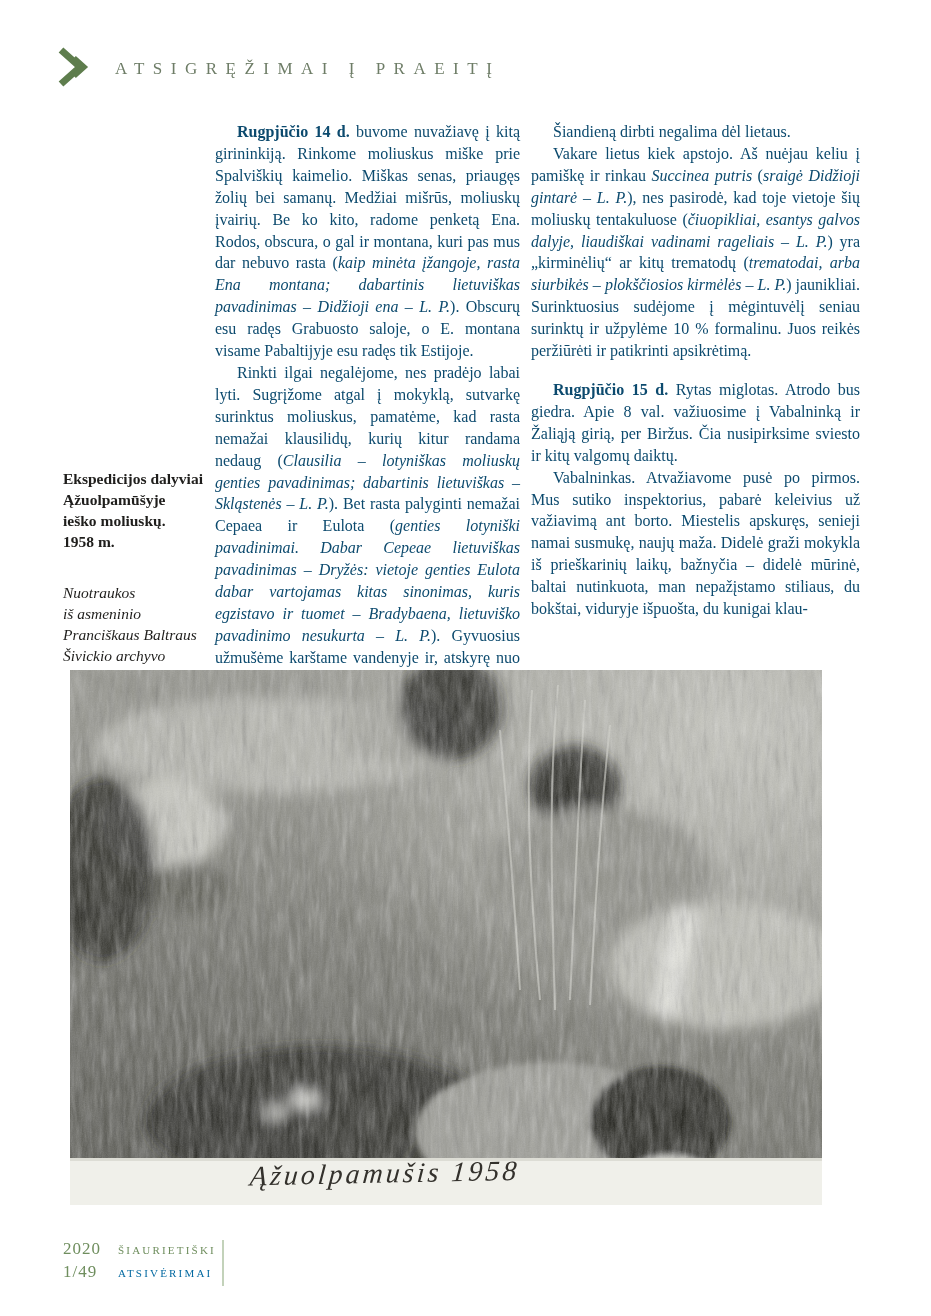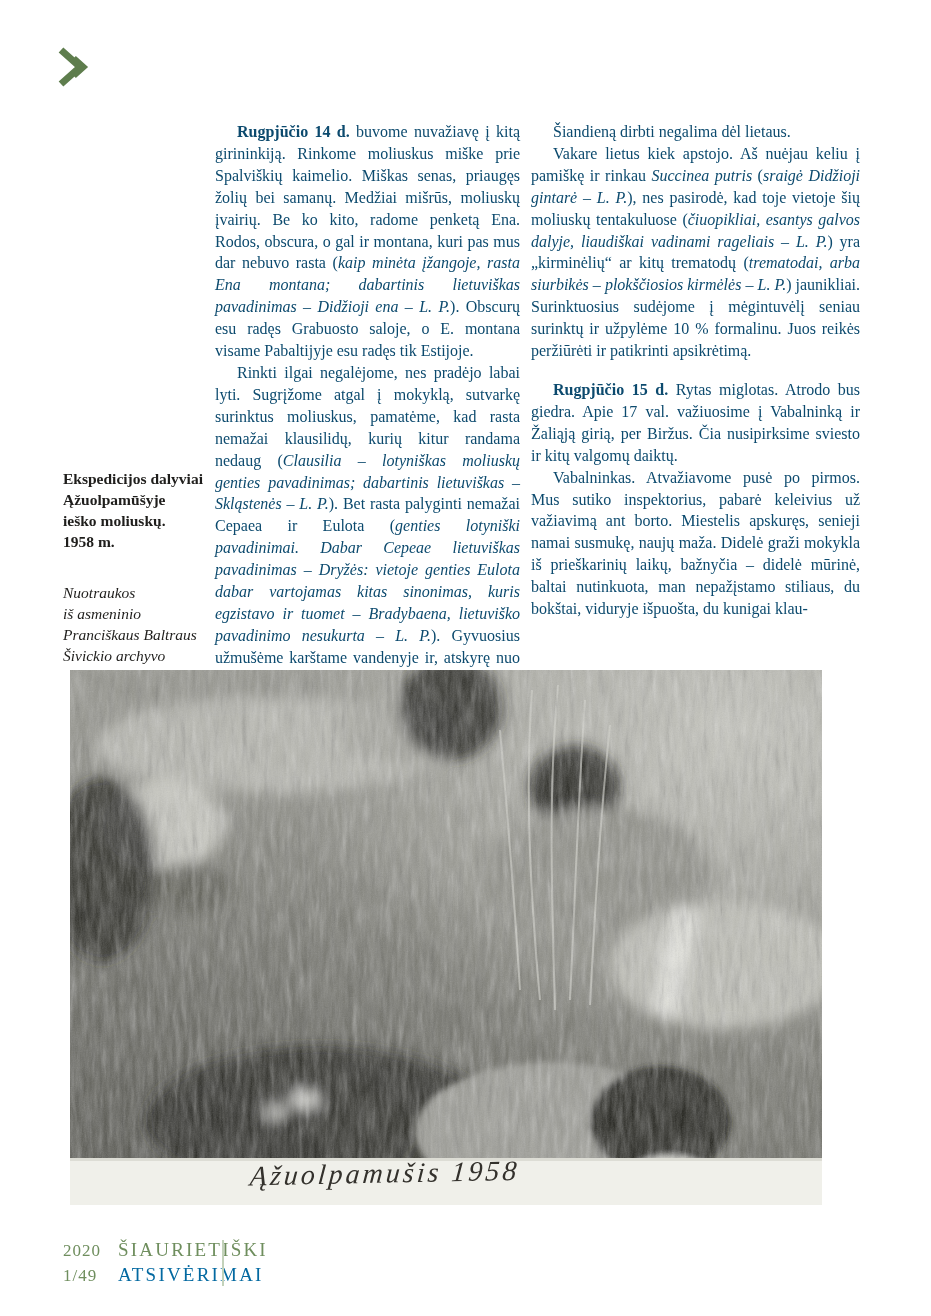--- a/index.html
+++ b/index.html
@@ -38,45 +38,46 @@
     font-style:italic;font-size:28px;letter-spacing:3px;color:#33312c;
     transform:rotate(-1.2deg) skewX(-6deg);white-space:nowrap;
   }
   
   .footer{
     position:absolute;left:63px;top:1239px;
     display:grid;grid-template-columns:46px auto;column-gap:9px;row-gap:3px;
     align-items:baseline;
   }
   .footer-num{font-size:17px;letter-spacing:1px;color:#6f8e5e;}
-  .footer-label{font-size:19px;letter-spacing:2.2px;}
+  .footer-label{font-size:11px;letter-spacing:2.2px;}
   .footer-label.green{color:#6f8e5e;}
   .footer-label.dark{color:#0369a1;}
   .footer-rule{position:absolute;left:222px;top:1240px;width:2px;height:46px;background:#c3d2ba;}
 </style>
 </head>
 <body>
 
 <div class="header">
   <span class="chevron-wrap">
     <svg viewBox="0 0 34 40" width="34" height="40">
       <path d="M4 3 L23 20 L4 37" fill="none" stroke="#5e7d4d" stroke-width="7"></path>
       <path d="M17 11 L27 20 L17 29" fill="none" stroke="#5e7d4d" stroke-width="5.5"></path>
     </svg>
   </span>
+  <span class="header-title">ATSIGRĘŽIMAI Į PRAEITĮ</span>
 </div>
 
 <div class="col col-left">
     <p><b>Rugpjūčio 14 d.</b><span> buvome nuvažiavę į kitą girininkiją. Rinkome moliuskus miške prie Spalviškių kaimelio. Miškas senas, priaugęs žolių bei samanų. Medžiai mišrūs, moliuskų įvairių. Be ko kito, radome penketą Ena. Rodos, obscura, o gal ir montana, kuri pas mus dar nebuvo rasta (</span><i>kaip minėta įžangoje, rasta Ena montana; dabartinis lietuviškas pavadinimas – Didžioji ena – L. P.</i><span>). Obscurų esu radęs Grabuosto saloje, o E. montana visame Pabaltijyje esu radęs tik Estijoje.</span></p>
     <p><span>Rinkti ilgai negalėjome, nes pradėjo labai lyti. Sugrįžome atgal į mokyklą, sutvarkę surinktus moliuskus, pamatėme, kad rasta nemažai klausilidų, kurių kitur randama nedaug (</span><i>Clausilia – lotyniškas moliuskų genties pavadinimas; dabartinis lietuviškas – Skląstenės – L. P.</i><span>). Bet rasta palyginti nemažai Cepaea ir Eulota (</span><i>genties lotyniški pavadinimai. Dabar Cepeae lietuviškas pavadinimas – Dryžės: vietoje genties Eulota dabar vartojamas kitas sinonimas, kuris egzistavo ir tuomet – Bradybaena, lietuviško pavadinimo nesukurta – L. P.</i><span>). Gyvuosius užmušėme karštame vandenyje ir, atskyrę nuo skiautelių, sumetėme į 10 % formaliną.</span></p>
   </div>
 <div class="col col-right">
     <p><span>Šiandieną dirbti negalima dėl lietaus.</span></p>
     <p><span>Vakare lietus kiek apstojo. Aš nuėjau keliu į pamiškę ir rinkau </span><i>Succinea putris</i><span> (</span><i>sraigė Didžioji gintarė – L. P.</i><span>), nes pasirodė, kad toje vietoje šių moliuskų tentakuluose (</span><i>čiuopikliai, esantys galvos dalyje, liaudiškai vadinami rageliais – L. P.</i><span>) yra „kirminėlių“ ar kitų trematodų (</span><i>trematodai, arba siurbikės – plokščiosios kirmėlės – L. P.</i><span>) jaunikliai. Surinktuosius sudėjome į mėgintuvėlį seniau surinktų ir užpylėme 10 % formalinu. Juos reikės peržiūrėti ir patikrinti apsikrėtimą.</span></p>
-    <p class="gap"><b>Rugpjūčio 15 d.</b><span> Rytas miglotas. Atrodo bus giedra. Apie 17 val. važiuosime į Vabalninką ir Žaliąją girią, per Biržus. Čia nusipirksime sviesto ir kitų valgomų daiktų.</span></p>
+    <p class="gap"><b>Rugpjūčio 15 d.</b><span> Rytas miglotas. Atrodo bus giedra. Apie 8 val. važiuosime į Vabalninką ir Žaliąją girią, per Biržus. Čia nusipirksime sviesto ir kitų valgomų daiktų.</span></p>
     <p><span>Vabalninkas. Atvažiavome pusė po pirmos. Mus sutiko inspektorius, pabarė keleivius už važiavimą ant borto. Miestelis apskuręs, senieji namai susmukę, naujų maža. Didelė graži mokykla iš prieškarinių laikų, bažnyčia – didelė mūrinė, baltai nutinkuota, man nepažįstamo stiliaus, du bokštai, viduryje išpuošta, du kunigai klau-</span></p>
   </div>
 
 <div class="margin-caption">
   <div class="caption-bold">
       <div>Ekspedicijos dalyviai</div>
       <div>Ąžuolpamūšyje</div>
       <div>ieško moliuskų.</div>
       <div>1958 m.</div>
     </div>

